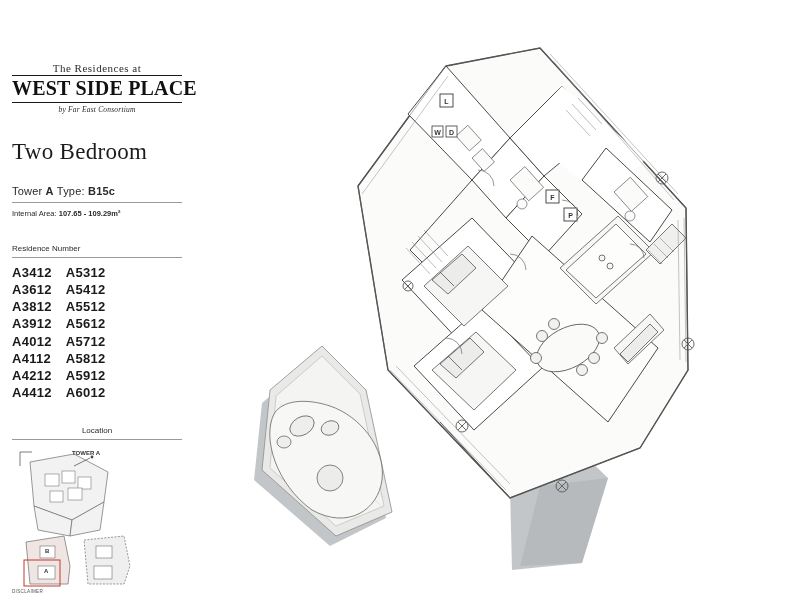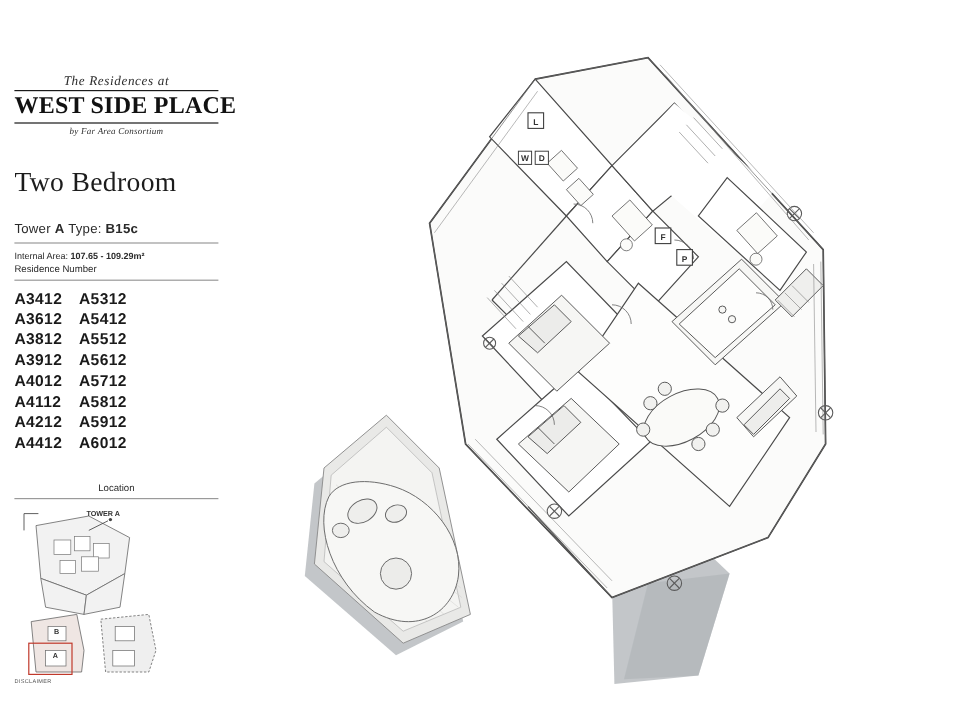--- a/index.html
+++ b/index.html
@@ -20,21 +20,20 @@
   
   #info-panel {
     position: absolute;
     left: 12px;
     top: 62px;
     width: 170px;
   }
 
   .brand-pre {
     font-family: "Liberation Serif", serif;
-    font-style: italic;
     font-size: 11px;
     color: #2b2b2b;
     text-align: center;
     letter-spacing: 0.5px;
     margin-bottom: 1px;
   }
   .brand-rule {
     border-top: 1px solid #1a1a1a;
     margin: 1px 0 2px 0;
   }
@@ -81,21 +80,21 @@
     border-top: 1px solid #9a9a9a;
     margin: 5px 0 6px 0;
   }
   .area-line {
     font-size: 7.5px;
     color: #2a2a2a;
   }
   .area-line b { font-weight: bold; text-align: center; }
 
   .res-head {
-    margin-top: 2px;
+    margin-top: 26px;
     font-size: 8px;
     color: #2a2a2a;
   }
   .hr-res {
     border-top: 1px solid #9a9a9a;
     margin: 4px 0 7px 0;
   }
 
   .res-grid {
     display: flex;
@@ -160,21 +159,21 @@
 
 <div id="page">
 
   <div id="info-panel">
 
     <div>
       <div class="brand-pre">The Residences at</div>
       <div class="brand-rule"></div>
       <div class="brand-main">WEST SIDE PLACE</div>
       <div class="brand-rule2"></div>
-      <div class="brand-sub">by Far Area Consortium</div>
+      <div class="brand-sub">by Far East Consortium</div>
     </div>
 
     <div class="title-block">
       <div>Two Bedroom</div>
     </div>
 
     <div class="tower-line">
       <span>Tower</span>
       <b>A</b>
       <span>Type:</span>

